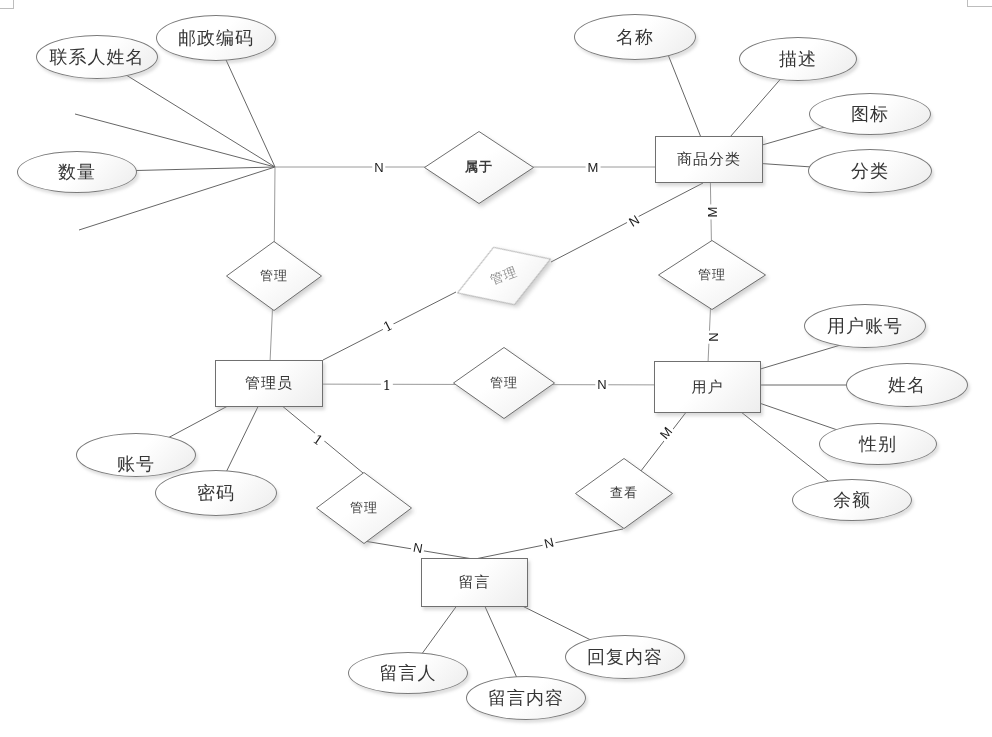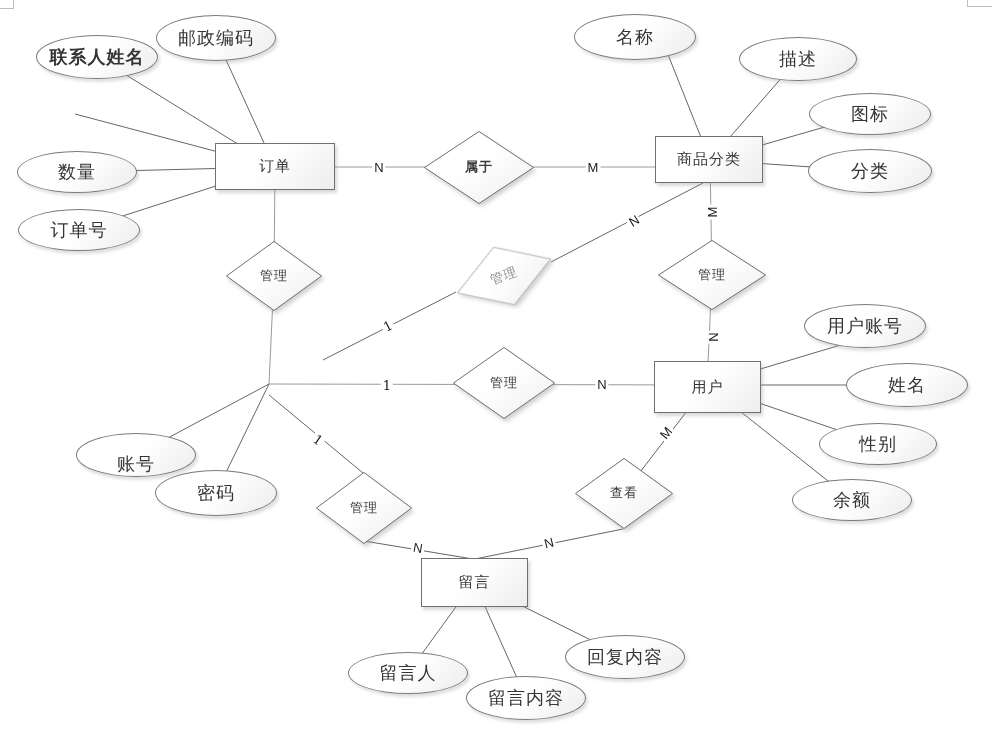--- a/index.html
+++ b/index.html
@@ -84,43 +84,40 @@
       <line x1="474" y1="582" x2="625" y2="657"></line>
       <line x1="707" y1="385" x2="904" y2="326"></line>
       <line x1="707" y1="385" x2="907" y2="385"></line>
       <line x1="707" y1="385" x2="878" y2="444"></line>
       <line x1="707" y1="385" x2="852" y2="500"></line>
       <line x1="707" y1="385" x2="624" y2="493"></line>
       <line x1="623" y1="529" x2="475" y2="559"></line>
     </svg>
   <div id="corner-tl" class="corner"></div>
   <div id="corner-tr" class="corner"></div>
-<div class="entity" style="left: 215px; top: 143px; width: 120px; height: 47px;">
-      <span>订单</span>
-    </div>
     <div class="entity" style="left: 655px; top: 136px; width: 108px; height: 47px;">
       <span>商品分类</span>
     </div>
+    <div class="entity" style="left: 215px; top: 360px; width: 108px; height: 47px;">
+      <span>管理员</span>
+    </div>
     <div class="entity" style="left: 654px; top: 361px; width: 107px; height: 52px;">
       <span>用户</span>
     </div>
     <div class="entity" style="left: 421px; top: 558px; width: 107px; height: 49px;">
       <span>留言</span>
     </div>
-    <div class="attr" style="left: 36px; top: 35px; width: 122px; height: 44px; font-weight: bold;">
+    <div class="attr" style="left: 36px; top: 35px; width: 122px; height: 44px;">
       <span>联系人姓名</span>
     </div>
     <div class="attr" style="left: 156px; top: 15px; width: 120px; height: 46px;">
       <span>邮政编码</span>
     </div>
     <div class="attr" style="left: 17px; top: 151px; width: 120px; height: 42px;">
       <span>数量</span>
-    </div>
-    <div class="attr" style="left: 18px; top: 209px; width: 122px; height: 42px;">
-      <span>订单号</span>
     </div>
     <div class="attr" style="left: 574px; top: 14px; width: 122px; height: 46px;">
       <span>名称</span>
     </div>
     <div class="attr" style="left: 739px; top: 37px; width: 118px; height: 44px;">
       <span>描述</span>
     </div>
     <div class="attr" style="left: 809px; top: 93px; width: 122px; height: 42px;">
       <span>图标</span>
     </div>

